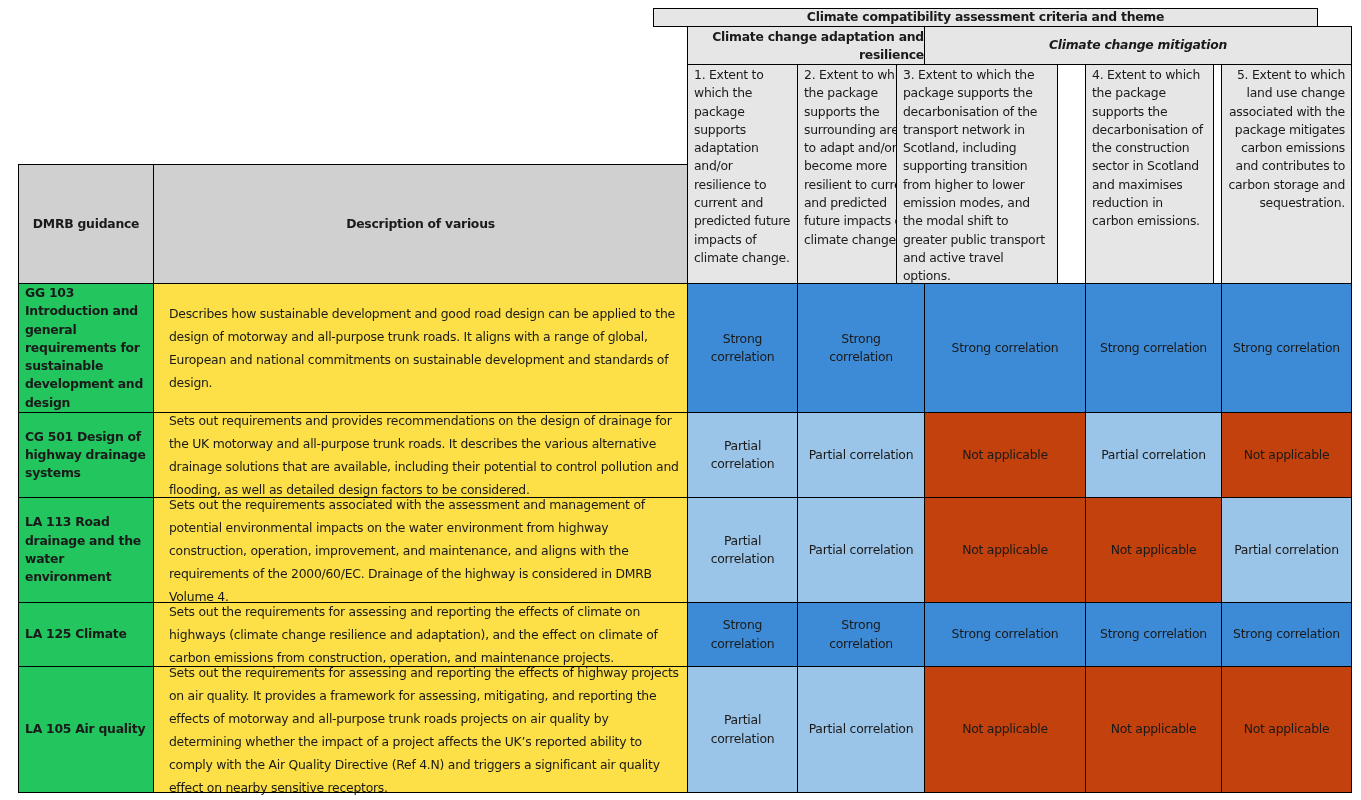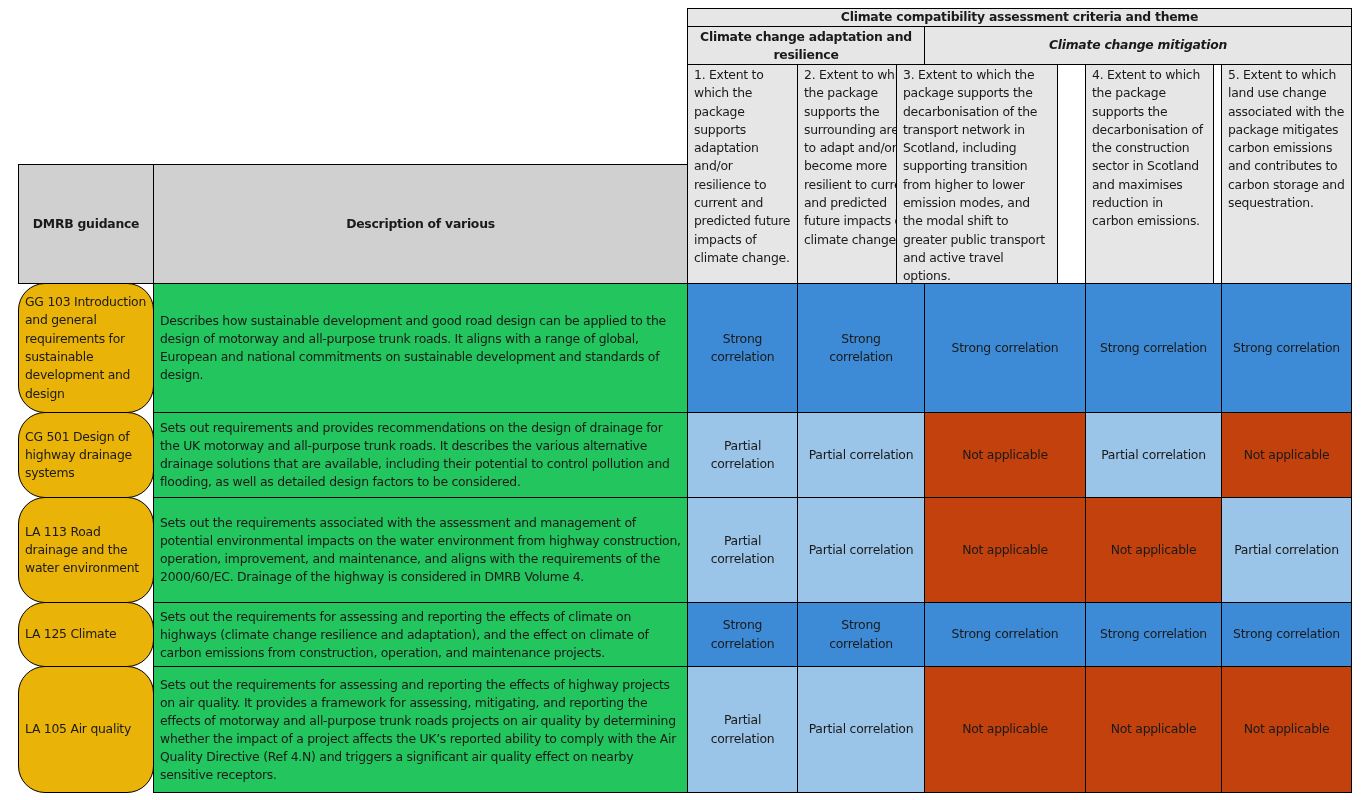--- a/index.html
+++ b/index.html
@@ -3,43 +3,43 @@
 <meta charset="utf-8">
 <style>
   html, body { margin:0; padding:0; background:#ffffff; }
   body { width:1361px; height:800px; position:relative; overflow:hidden;
          font-family:"DejaVu Sans", sans-serif; font-size:12.4px; color:#1a1a1a; }
   .cell { position:absolute; box-sizing:border-box; border:1px solid #000;
           display:flex; align-items:center; line-height:18.3px; letter-spacing:-0.25px; }
   .hdr { background:#e6e6e6; justify-content:center; text-align:center; font-weight:bold; }
   .hdr-left { background:#d0d0d0; justify-content:center; text-align:center; font-weight:bold; }
   .crit { background:#e6e6e6; align-items:flex-start; padding:1px 6px 0 6px; }
-  .name { background:#eab308; font-weight:normal; padding:0 4px 0 6px;border-radius:27px; }
-  .desc { background:#22c55e; padding:0 4px 0 6px; line-height:18px; }
+  .name { background:#22c55e; font-weight:bold; padding:0 4px 0 6px; }
+  .desc { background:#fde047; padding:0 4px 0 15px; line-height:23px; }
   .val { justify-content:center; text-align:center; padding:0 3px; }
   .strong { background:#3d8bd6; }
   .partial { background:#9ac4e8; }
   .na { background:#c2410c; }
 </style>
 </head>
 <body>
 
 <div id="tbl">
-  <div class="cell hdr" style="left:687px;top:8px;width:665px;height:19px;">Climate compatibility assessment criteria and theme</div>
-  <div class="cell hdr" style="left:687px;top:26px;width:238px;height:39px;line-height:18px;">Climate change adaptation and resilience</div>
+  <div class="cell hdr" style="left:653px;top:8px;width:665px;height:19px;">Climate compatibility assessment criteria and theme</div>
+  <div class="cell hdr" style="left:687px;top:26px;width:238px;height:39px;line-height:18px;text-align:right;">Climate change adaptation and resilience</div>
   <div class="cell hdr" style="left:924px;top:26px;width:428px;height:39px;font-style:italic;">Climate change mitigation</div>
 
   <div class="cell hdr-left" style="left:18px;top:164px;width:136px;height:120px;">DMRB guidance</div>
   <div class="cell hdr-left" style="left:153px;top:164px;width:535px;height:120px;">Description of various</div>
 
   <div class="cell crit" style="left:687px;top:64px;width:111px;height:220px;">1. Extent to which the package supports adaptation and/or resilience to current and predicted future impacts of climate change.</div>
   <div class="cell crit" style="left:797px;top:64px;width:128px;height:220px;">2. Extent to which the package supports the surrounding area to adapt and/or become more resilient to current and predicted future impacts of climate change.</div>
   <div class="cell crit" style="left:896px;top:64px;width:162px;height:220px;">3. Extent to which the package supports the decarbonisation of the transport network in Scotland, including supporting transition from higher to lower emission modes, and the modal shift to greater public transport and active travel options.</div>
   <div class="cell crit" style="left:1085px;top:64px;width:129px;height:220px;">4. Extent to which the package supports the decarbonisation of the construction sector in Scotland and maximises reduction in carbon emissions.</div>
-  <div class="cell crit" style="left:1221px;top:64px;width:131px;height:220px;">5. Extent to which land use change associated with the package mitigates carbon emissions and contributes to carbon storage and sequestration.</div>
+  <div class="cell crit" style="left:1221px;top:64px;width:131px;height:220px;text-align:right;">5. Extent to which land use change associated with the package mitigates carbon emissions and contributes to carbon storage and sequestration.</div>
 </div>
 
 <div id="rows-container">
     <div class="cell name" style="left: 18px; top: 283px; width: 136px; height: 130px;">GG 103 Introduction and general requirements for sustainable development and design</div>
     <div class="cell desc" style="left: 153px; top: 283px; width: 535px; height: 130px;">Describes how sustainable development and good road design can be applied to the design of motorway and all-purpose trunk roads. It aligns with a range of global, European and national commitments on sustainable development and standards of design.</div>
     <div class="cell val strong" style="left: 687px; top: 283px; width: 111px; height: 130px; padding: 0px 18px;">Strong correlation</div>
     <div class="cell val strong" style="left: 797px; top: 283px; width: 128px; height: 130px; padding: 0px 18px;">Strong correlation</div>
     <div class="cell val strong" style="left: 924px; top: 283px; width: 162px; height: 130px;">Strong correlation</div>
     <div class="cell val strong" style="left: 1085px; top: 283px; width: 137px; height: 130px;">Strong correlation</div>
     <div class="cell val strong" style="left: 1221px; top: 283px; width: 131px; height: 130px;">Strong correlation</div>

